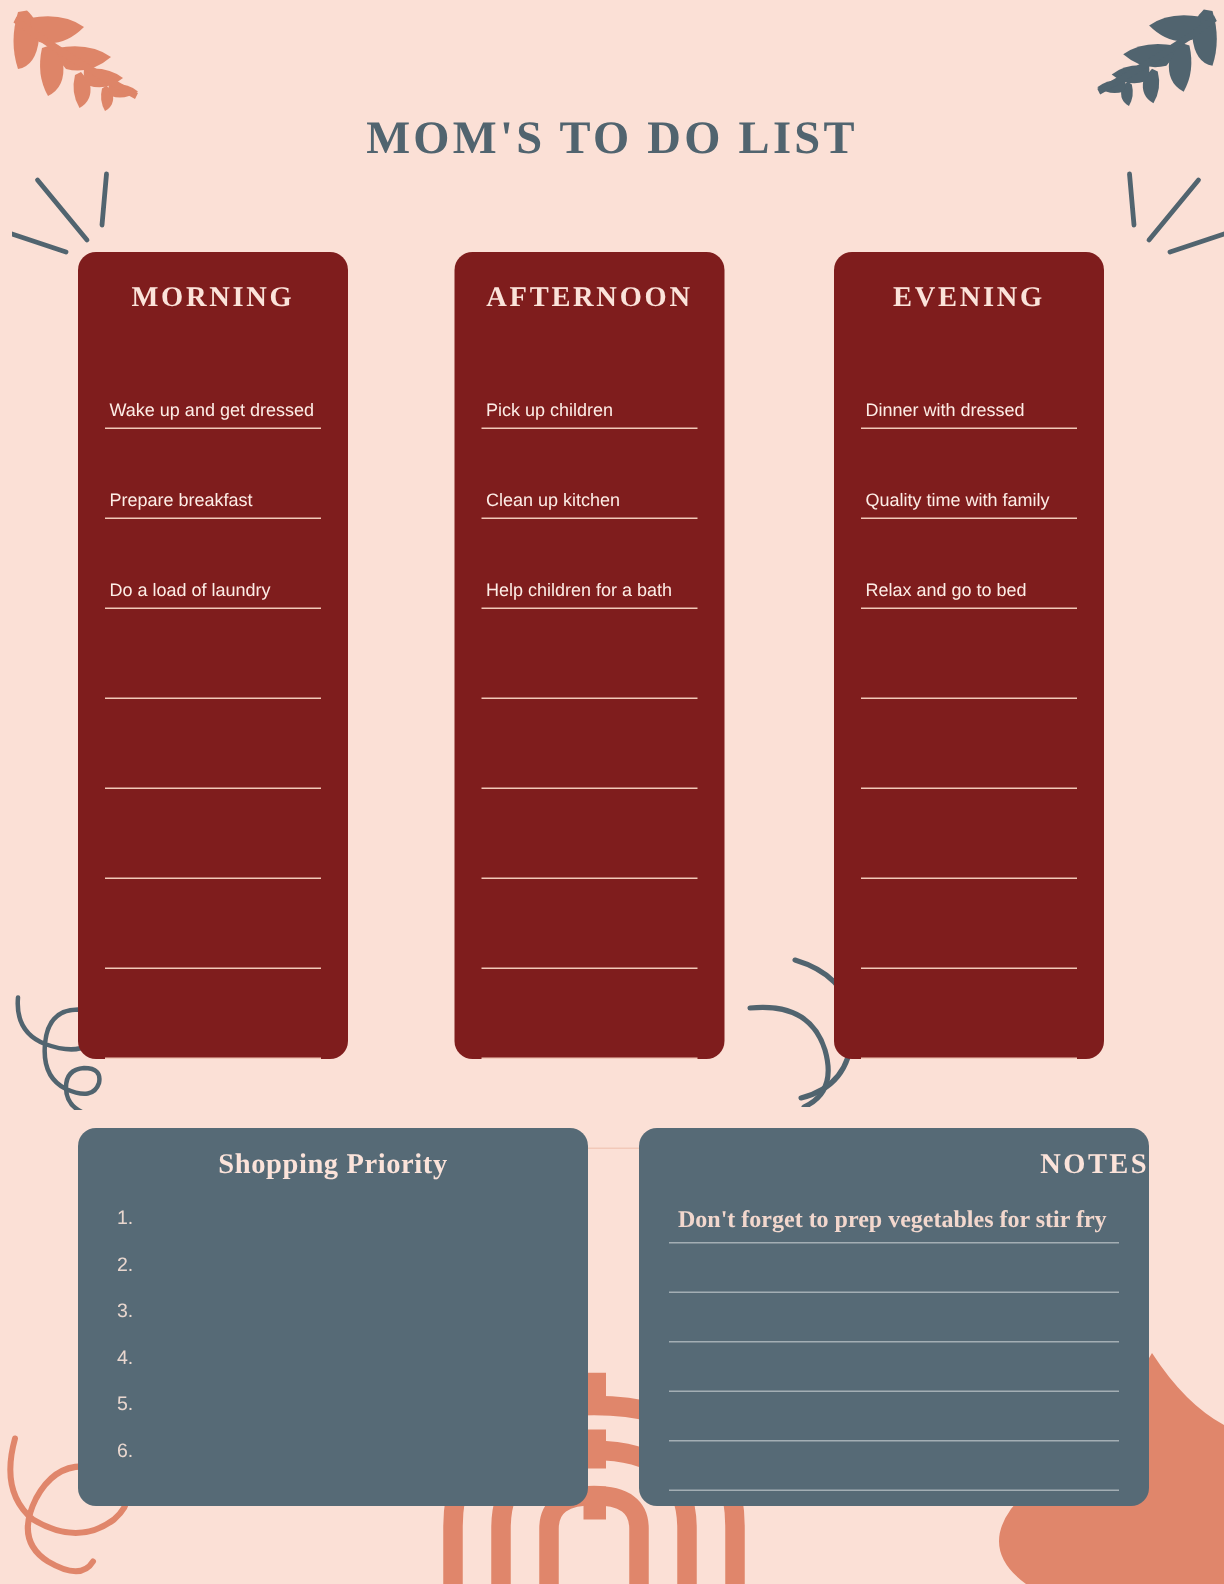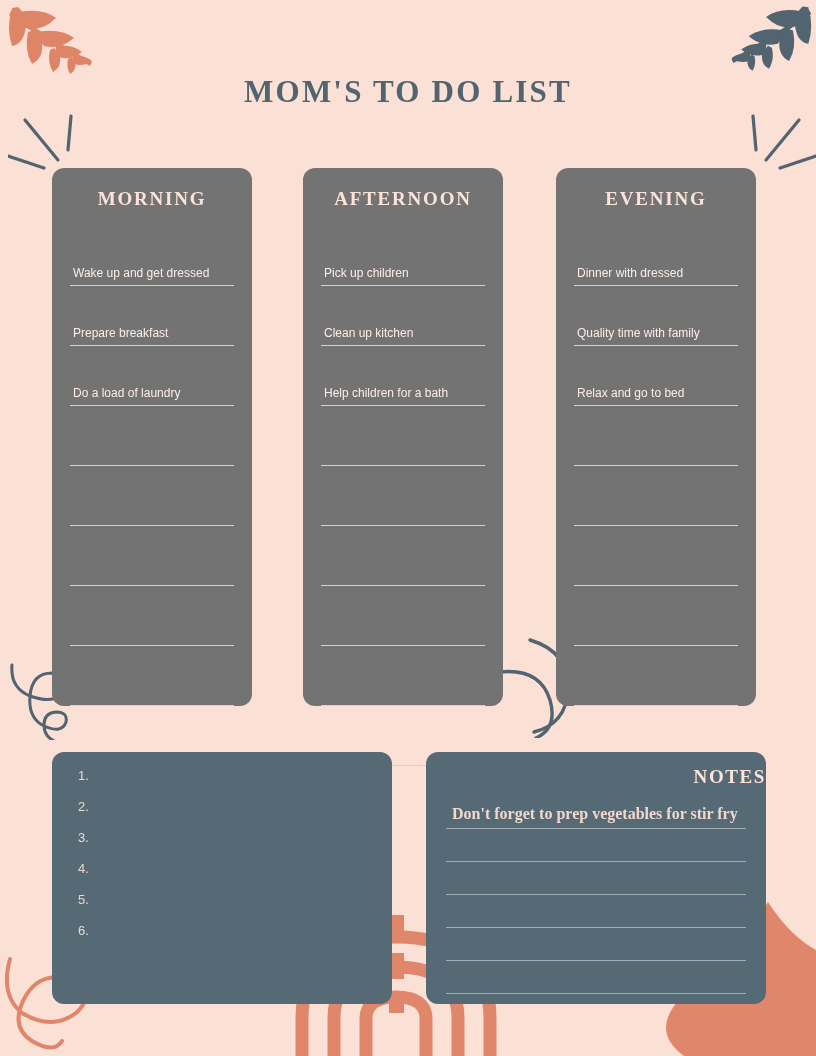--- a/index.html
+++ b/index.html
@@ -60,23 +60,23 @@
     position: absolute;
     top: 168px;
     left: 0;
     width: 816px;
     height: 540px;
     z-index: 4;
   }
   .col {
     position: absolute;
     top: 0;
-    width: 200px;
+    width: 180px;
     height: 538px;
-    background: #737373;
+    background: #7f1d1d;
     border-radius: 12px;
   }
   .col-0 { left: 52px;  }
   .col-1 { left: 303px; }
   .col-2 { left: 556px; }
 
   .col-title {
     font-family: "Liberation Serif", serif;
     font-weight: bold;
     font-size: 19px;
@@ -371,20 +371,21 @@
             <span class="rule"></span>
           </div>
         <div class="line-row">
             <span class="rule"></span>
           </div>
       </div>
     </div>
   </div>
 
   <div class="panel" id="panel-shopping">
+    <div class="panel-title">Shopping Priority</div>
     <div class="shop-list">
       <div class="shop-item">1.</div>
       <div class="shop-item">2.</div>
       <div class="shop-item">3.</div>
       <div class="shop-item">4.</div>
       <div class="shop-item">5.</div>
       <div class="shop-item">6.</div>
     </div>
   </div>
 

